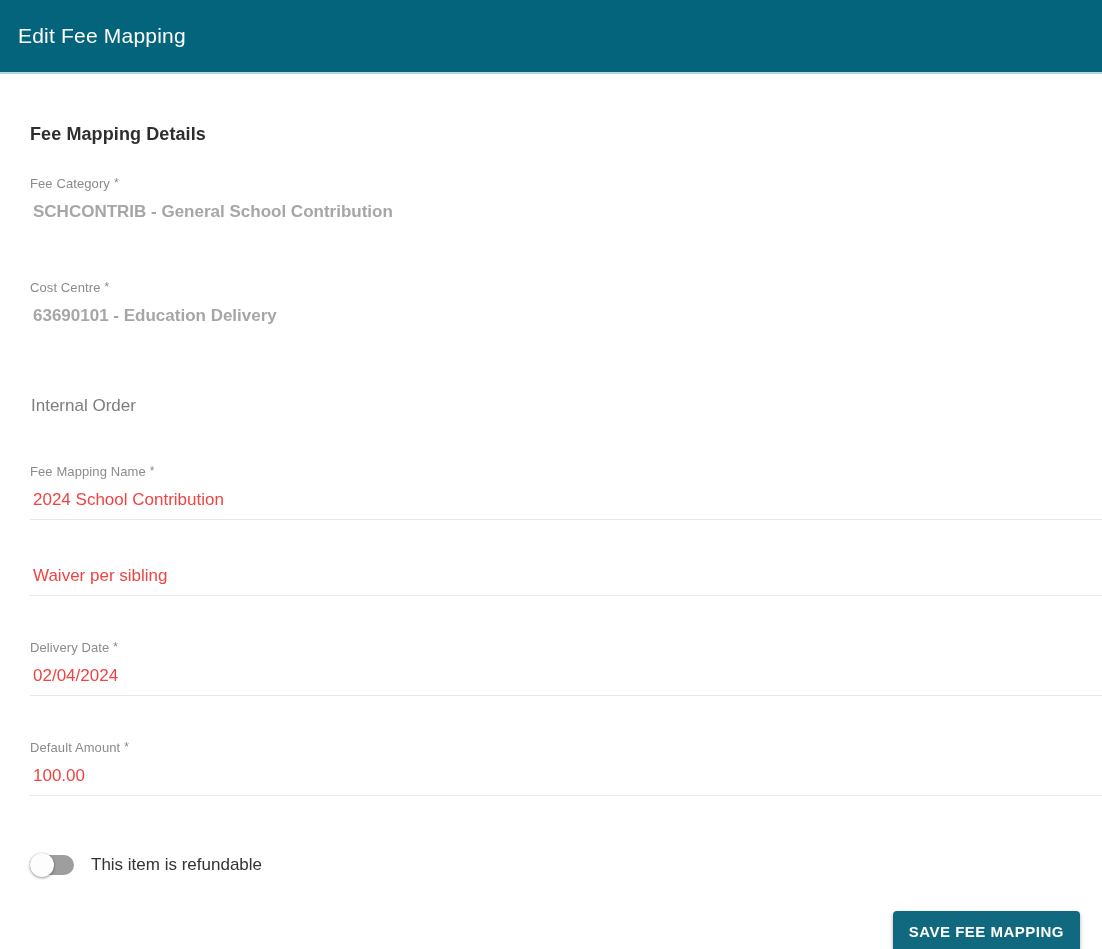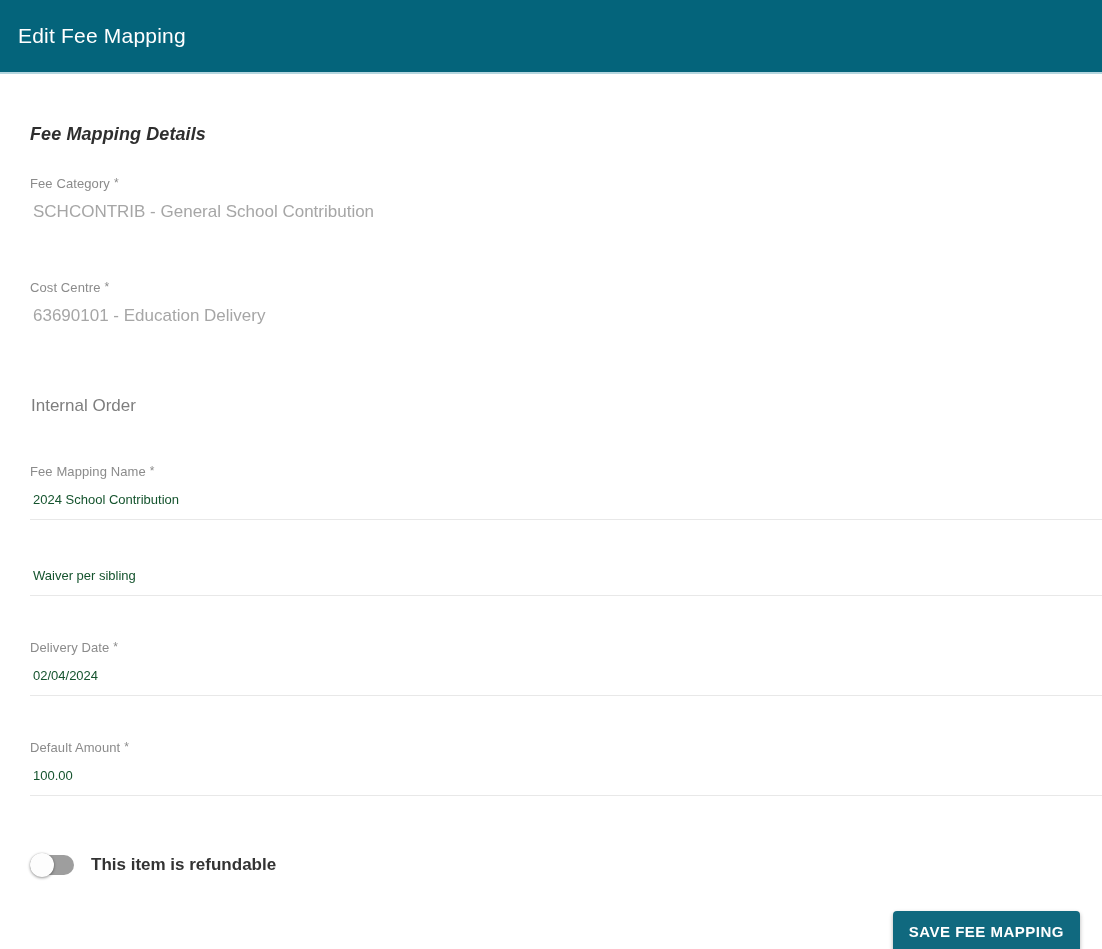--- a/index.html
+++ b/index.html
@@ -31,21 +31,20 @@
   
   .content { padding: 0 0 0 30px; }
 
   .section-title {
     margin-top: 48px;
     font-size: 18px;
     line-height: 24px;
     font-weight: 700;
     color: #2e2e2e;
     letter-spacing: 0.1px;
-    font-style: italic;
   }
 
   
   .field { margin-top: 44px; }
   .field .label {
     font-size: 13px;
     line-height: 16px;
     color: #8b8b8b;
     letter-spacing: 0.1px;
   }
@@ -55,20 +54,21 @@
     position: relative;
     top: -1px;
     color: #8b8b8b;
   }
   .field .value {
     margin-top: 8px;
     padding-left: 3px;
     font-size: 17px;
     line-height: 24px;
     color: #3a3a3a;
+    font-weight: bold;
   }
   .field .value.muted { color: #a6a6a6; }
 
   .field.fee-category { margin-top: 30px; }
   .field.cost-centre  { margin-top: 56px; }
   .field.internal-order { margin-top: 66px; }
   .field.fee-mapping-name { margin-top: 46px; }
 
   .placeholder-value {
     font-size: 17px;
@@ -80,23 +80,23 @@
 
   .value-input {
     display: block;
     width: 100%;
     margin-top: 8px;
     padding: 0 0 7px 3px;
     border: none;
     border-bottom: 1px solid #e8e8e8;
     background: transparent;
     font-family: "Liberation Sans", "DejaVu Sans", sans-serif;
-    font-size: 13px;
-    line-height: 24px;
-    color: #14532d;
+    font-size: 17px;
+    line-height: 24px;
+    color: #ef4444;
     outline: none;
   }
 
   
   .toggle-row {
     margin-top: 57px;
     display: flex;
     align-items: center;
   }
   .switch {
@@ -118,21 +118,20 @@
     left: 0; top: 0;
     width: 24px; height: 24px;
     border-radius: 50%;
     background: #fdfdfd;
     box-shadow: 0 1px 3px rgba(0,0,0,0.4), 0 0 1px rgba(0,0,0,0.2);
   }
   .toggle-label {
     margin-left: 17px;
     font-size: 17px;
     color: #333333;
-    font-weight: bold;
   }
 
   
   .actions {
     margin-top: 34px;
     padding-right: 22px;
     text-align: right;
   }
   .save-btn {
     background: var(--btn-teal, #10697f);

